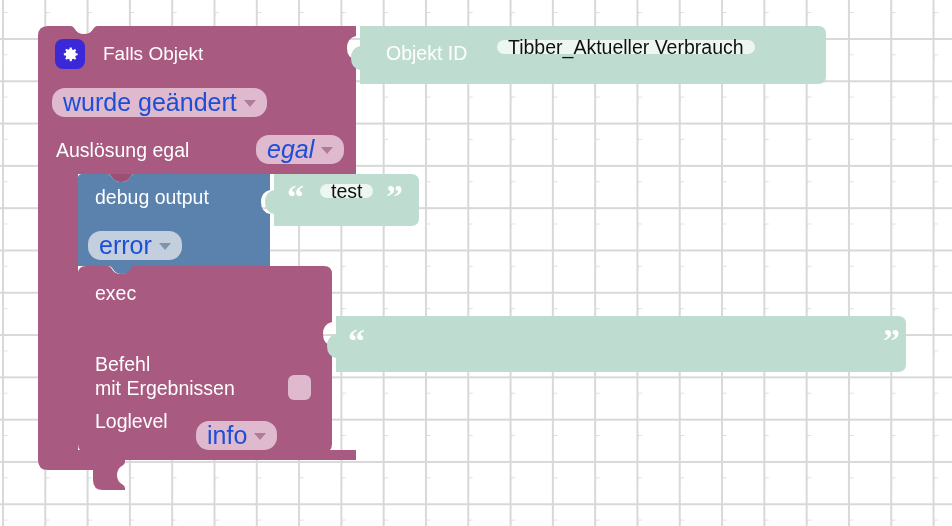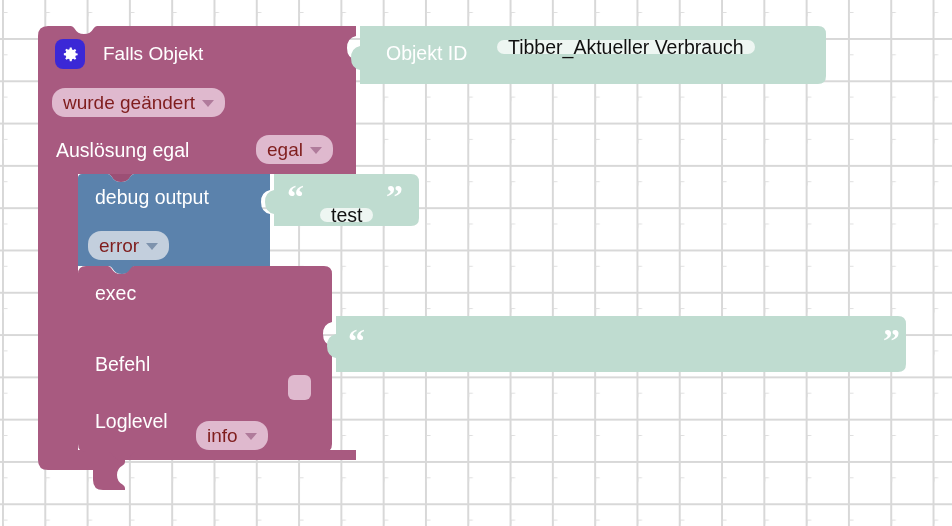--- a/index.html
+++ b/index.html
@@ -45,22 +45,22 @@
     align-items: center;
     gap: 7px;
     border-radius: 13px;
     padding: 0 11px;
     height: 29px;
     white-space: nowrap;
     box-sizing: border-box;
   }
   .field-dropdown {
     background: #dfb9ce;
-    color: #7f1d1d;
-    font-size: 19px;
+    color: #1d4ed8;
+    font-size: 25px;
   }
   .field-dropdown .caret {
     width: 0; height: 0;
     border-left: 6.5px solid transparent;
     border-right: 6.5px solid transparent;
     border-top: 7px solid #b07b9b;
     margin-top: 2px;
   }
   .field-dropdown.on-blue { background: #c3cfdd; }
   .field-dropdown.on-blue .caret { border-top-color: #7e93ad; }
@@ -278,20 +278,21 @@
         q -3 5.5 -9.5 5.5
         q -6.5 0 -9.5 -5.5
         q -1.5 -2.5 -3.5 -2.5
         L 86 452
         q -8 0 -8 -8
         Z" fill="#a85a80"></path>
     </svg>
   </div>
   <div class="blk-label" id="l-exec" data-name="exec-title">exec</div>
   <div class="blk-label" id="l-befehl" data-name="exec-command-label">Befehl</div>
+  <div class="blk-label" id="l-miterg" data-name="exec-with-results-label">mit Ergebnissen</div>
   <div class="checkbox" id="cb-miterg" data-name="exec-with-results-checkbox"></div>
   <div class="blk-label" id="l-loglevel" data-name="exec-loglevel-label">Loglevel</div>
   <div class="field field-dropdown" id="f-loglevel" data-name="exec-loglevel-dropdown">
     <span data-name="exec-loglevel-value">info</span>
     <span class="caret" data-name="chevron-down-icon"></span>
   </div>
 
   <div class="block" style="left:328px; top:316px;" data-name="exec-command-string-block">
     <svg width="600" height="60" xmlns="http://www.w3.org/2000/svg">
       <path d="
@@ -312,30 +313,30 @@
 
 </div>
 
 <style>
   
   .gear-btn { left: 55px; top: 39px; }
   [data-name="trigger-title"] { left: 103px; top: 44px; font-size: 19px; }
 
   #f-change   { left: 52px;  top: 88px; }
   #l-trigby   { left: 56px;  top: 141px; }
-  #f-trigby   { left: 256px; top: 135px; }
+  #f-trigby   { left: 256px; top: 135px; font-style: italic; }
 
   #l-objid    { left: 386px; top: 44px; }
   #f-objid    { left: 497px; top: 40px; }
 
   #l-debug    { left: 95px;  top: 188px; }
   #f-sev      { left: 88px;  top: 231px; }
 
   #q-test-o   { left: 287px; top: 180px; }
-  #f-test     { left: 320px; top: 184px; margin-top: 24px; }
+  #f-test     { left: 320px; top: 184px; }
   #q-test-c   { left: 386px; top: 180px; }
 
   #l-exec     { left: 95px;  top: 284px; }
   #l-befehl   { left: 95px;  top: 331px; margin-top: 24px; }
   #l-miterg   { left: 95px;  top: 379px; }
   #cb-miterg  { left: 288px; top: 375px; }
   #l-loglevel { left: 95px;  top: 412px; }
   #f-loglevel { left: 196px; top: 421px; }
 
   #q-url-o    { left: 348px; top: 324px; }

